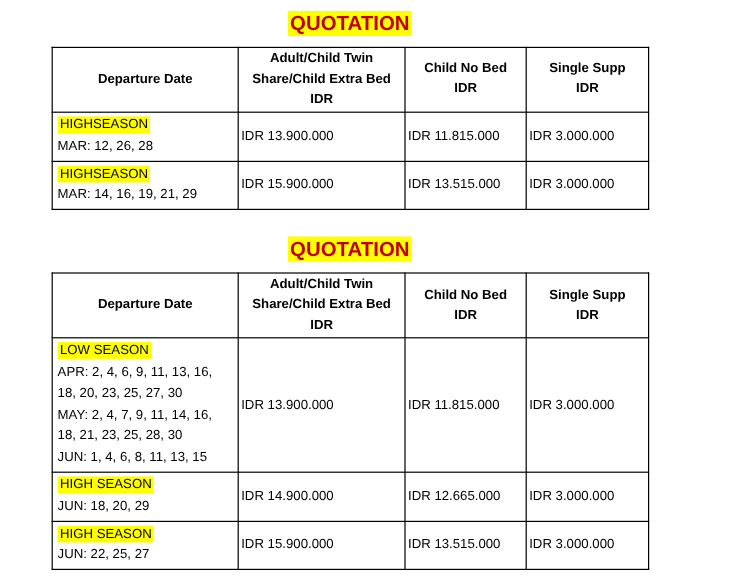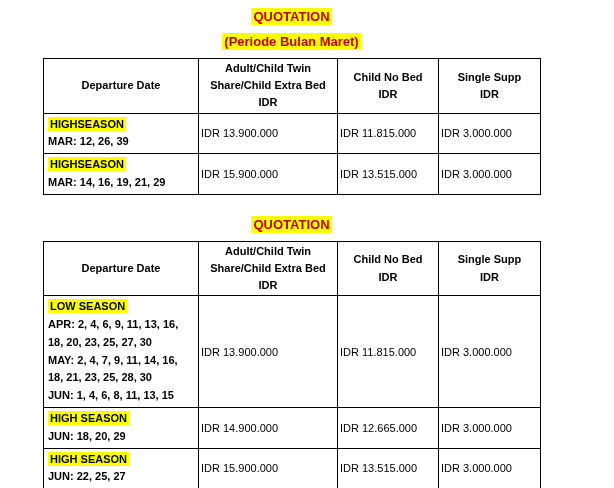--- a/index.html
+++ b/index.html
@@ -16,21 +16,21 @@
     background: #ffffff;
     padding: 8px 0 0 43px;
     overflow: hidden;
   }
   .section { width: 497px; }
   .section + .section { margin-top: 21px; }
   .section-title,
   .section-subtitle {
     text-align: center;
     font-weight: bold;
-    font-size: 13px;
+    font-size: 17px;
     line-height: 1.4;
     margin: 0 0 7px 0;
   }
   .hl {
     background: var(--highlight, #FFFF00);
     padding: 1px 2px;
   }
   .red { color: var(--title-red, #C00000); }
   table.quote {
     border-collapse: collapse;
@@ -47,21 +47,21 @@
     text-align: center;
     vertical-align: middle;
     white-space: pre-line;
     height: 53px;
     line-height: 1.55;
     padding: 1px 2px;
   }
   td.dep {
     text-align: left;
     vertical-align: middle;
-    font-weight: bold;
+    font-weight: normal;
     padding: 2px 4px;
     line-height: 1.62;
     margin-left: 11px;
   }
   td.dep .dates { white-space: pre-line; }
   td.price {
     text-align: left;
     vertical-align: middle;
     font-weight: normal;
     padding: 1px 2px;
@@ -74,23 +74,20 @@
 </style>
 </head>
 <body>
 
 <div class="page">
 
   <div class="section">
     <div class="section-title">
       <span class="hl red">QUOTATION</span>
     </div>
-    <div class="section-subtitle">
-      <span class="hl red">(Periode Bulan Maret)</span>
-    </div>
     <table class="quote">
       <colgroup>
         <col class="col-departure">
           <col class="col-adult">
           <col class="col-childnobed">
           <col class="col-singlesupp">
       </colgroup>
       <thead>
         <tr>
           <th>Departure Date</th>
@@ -100,21 +97,21 @@
           <th>Child No Bed
 IDR</th>
           <th>Single Supp
 IDR</th>
         </tr>
       </thead>
       <tbody>
         <tr class="row-s">
           <td class="dep">
             <div><span class="hl">HIGHSEASON</span></div>
-            <div class="dates">MAR: 12, 26, 39</div>
+            <div class="dates">MAR: 12, 26, 28</div>
           </td>
           <td class="price">IDR 13.900.000</td>
           <td class="price">IDR 11.815.000</td>
           <td class="price">IDR 3.000.000</td>
         </tr>
         <tr class="row-s">
           <td class="dep">
             <div><span class="hl">HIGHSEASON</span></div>
             <div class="dates">MAR: 14, 16, 19, 21, 29</div>
           </td>

